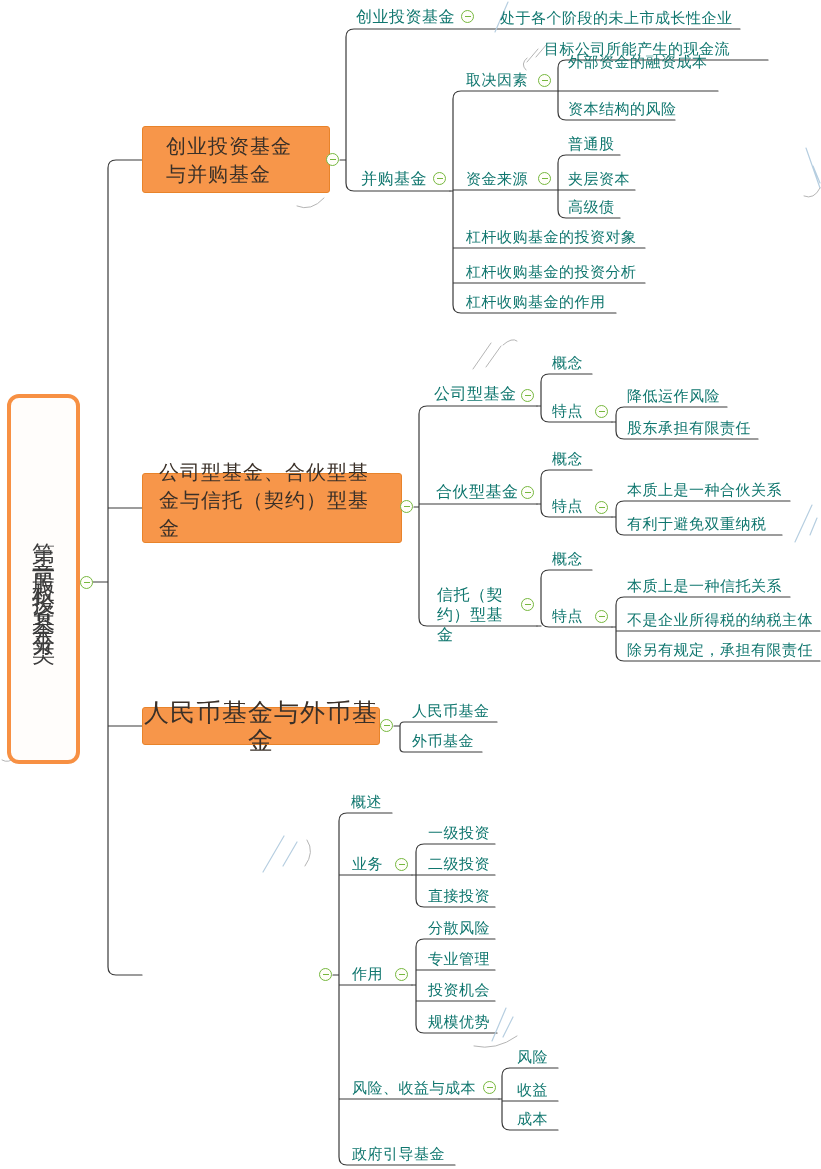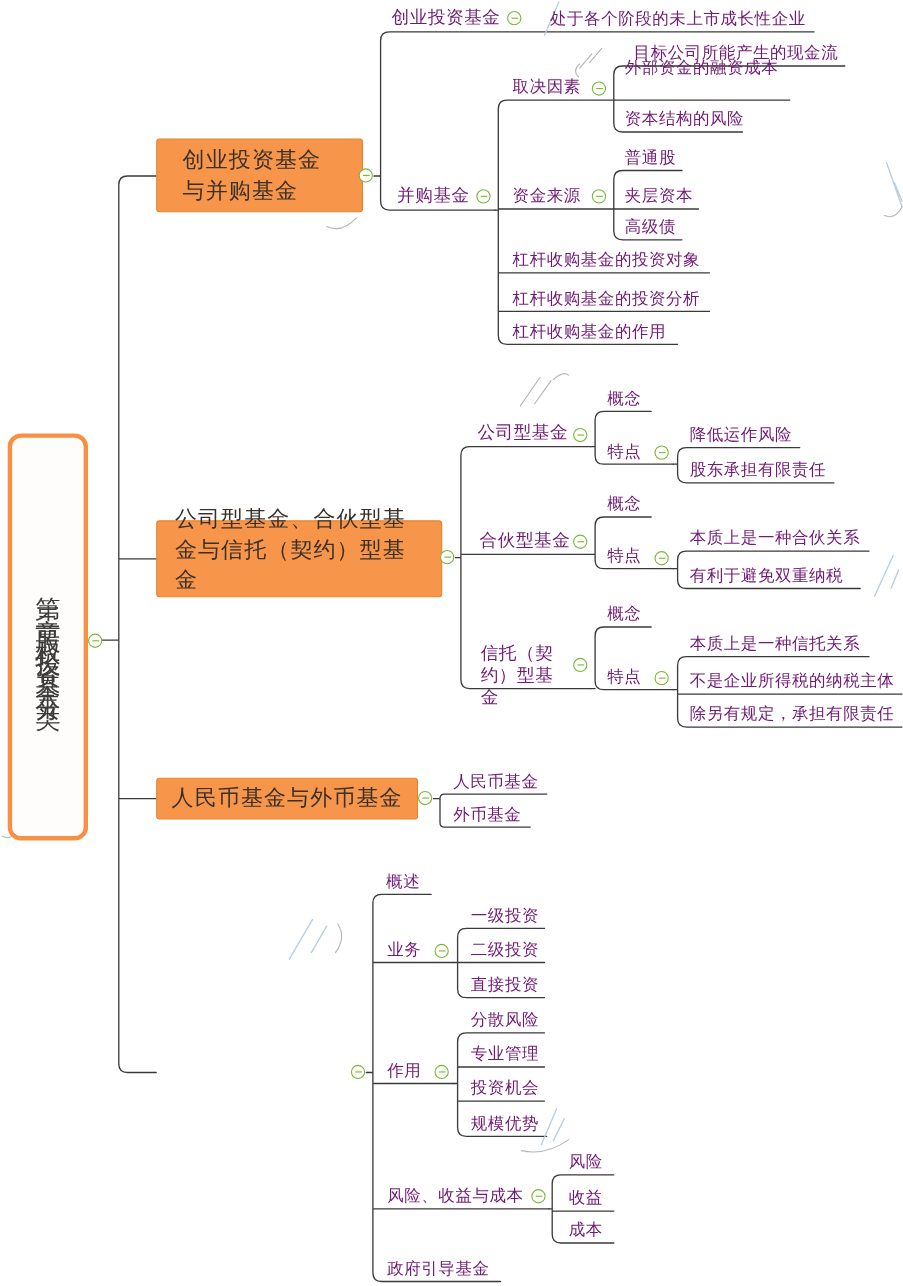--- a/index.html
+++ b/index.html
@@ -3,21 +3,21 @@
 <meta charset="utf-8">
 <style>
   html,body{margin:0;padding:0;background:#ffffff;}
   #canvas{
     position:relative;width:821px;height:1169px;overflow:hidden;
     font-family:"Liberation Sans",sans-serif;background:#ffffff;
   }
   #wires{position:absolute;left:0;top:0;z-index:1;}
   .leaf{
     position:absolute;z-index:2;font-size:15px;line-height:20px;
-    color:#701a75;white-space:nowrap;letter-spacing:0.5px;
+    color:#0f766e;white-space:nowrap;letter-spacing:0.5px;
   }
   .leaf.wrap2{white-space:normal;width:76px;line-height:20px;}
   .bigleaf{font-size:16px;}
   .bbox{
     position:absolute;z-index:2;box-sizing:border-box;
     background:#f7964a;border:1px solid #e8832a;border-radius:3px;
     color:#3a3028;font-size:20px;line-height:28px;letter-spacing:1px;
     display:flex;align-items:center;
   }
   .bbox .txt{width:100%;}
@@ -101,21 +101,21 @@
 
   <div class="leaf bigleaf" style="left:356px;top:7px">创业投资基金</div>
   <div class="ci" style="left:461px;top:10px"></div>
   <div class="leaf" style="left:500px;top:8px">处于各个阶段的未上市成长性企业</div>
 
   <div class="leaf bigleaf" style="left:361px;top:169px">并购基金</div>
   <div class="ci" style="left:433px;top:172px"></div>
 
   <div class="leaf" style="left:466px;top:70px">取决因素</div>
   <div class="ci" style="left:538px;top:74px"></div>
-  <div class="leaf" style="left:576px;top:39px">目标公司所能产生的现金流</div>
+  <div class="leaf" style="left:544px;top:39px">目标公司所能产生的现金流</div>
   <div class="leaf" style="left:568px;top:52px">外部资金的融资成本</div>
   <div class="leaf" style="left:568px;top:99px">资本结构的风险</div>
 
   <div class="leaf" style="left:466px;top:169px">资金来源</div>
   <div class="ci" style="left:538px;top:172px"></div>
   <div class="leaf" style="left:568px;top:134px">普通股</div>
   <div class="leaf" style="left:568px;top:169px">夹层资本</div>
   <div class="leaf" style="left:568px;top:197px">高级债</div>
 
   <div class="leaf" style="left:466px;top:227px">杠杆收购基金的投资对象</div>
@@ -145,21 +145,21 @@
 
   <div class="leaf bigleaf wrap2" style="left:437px;top:585px">信托（契约）型基金</div>
   <div class="ci" style="left:521px;top:598px"></div>
   <div class="leaf" style="left:552px;top:549px">概念</div>
   <div class="leaf" style="left:552px;top:606px">特点</div>
   <div class="ci" style="left:595px;top:610px"></div>
   <div class="leaf" style="left:627px;top:576px">本质上是一种信托关系</div>
   <div class="leaf" style="left:627px;top:610px">不是企业所得税的纳税主体</div>
   <div class="leaf" style="left:627px;top:640px">除另有规定，承担有限责任</div>
 
-  <div class="bbox" style="left:142px;top:707px;width:238px;height:38px;padding:0;justify-content:center;text-align:center;font-size:20px">
+  <div class="bbox" style="left:142px;top:707px;width:238px;height:38px;padding:0;justify-content:center;text-align:center;font-size:25px">
     <span class="txt">人民币基金与外币基金</span>
   </div>
   <div class="ci" style="left:380px;top:719px"></div>
   <div class="leaf" style="left:412px;top:701px">人民币基金</div>
   <div class="leaf" style="left:412px;top:731px">外币基金</div>
 
   <div class="ci" style="left:319px;top:968px"></div>
 
   <div class="leaf" style="left:351px;top:792px">概述</div>
 

